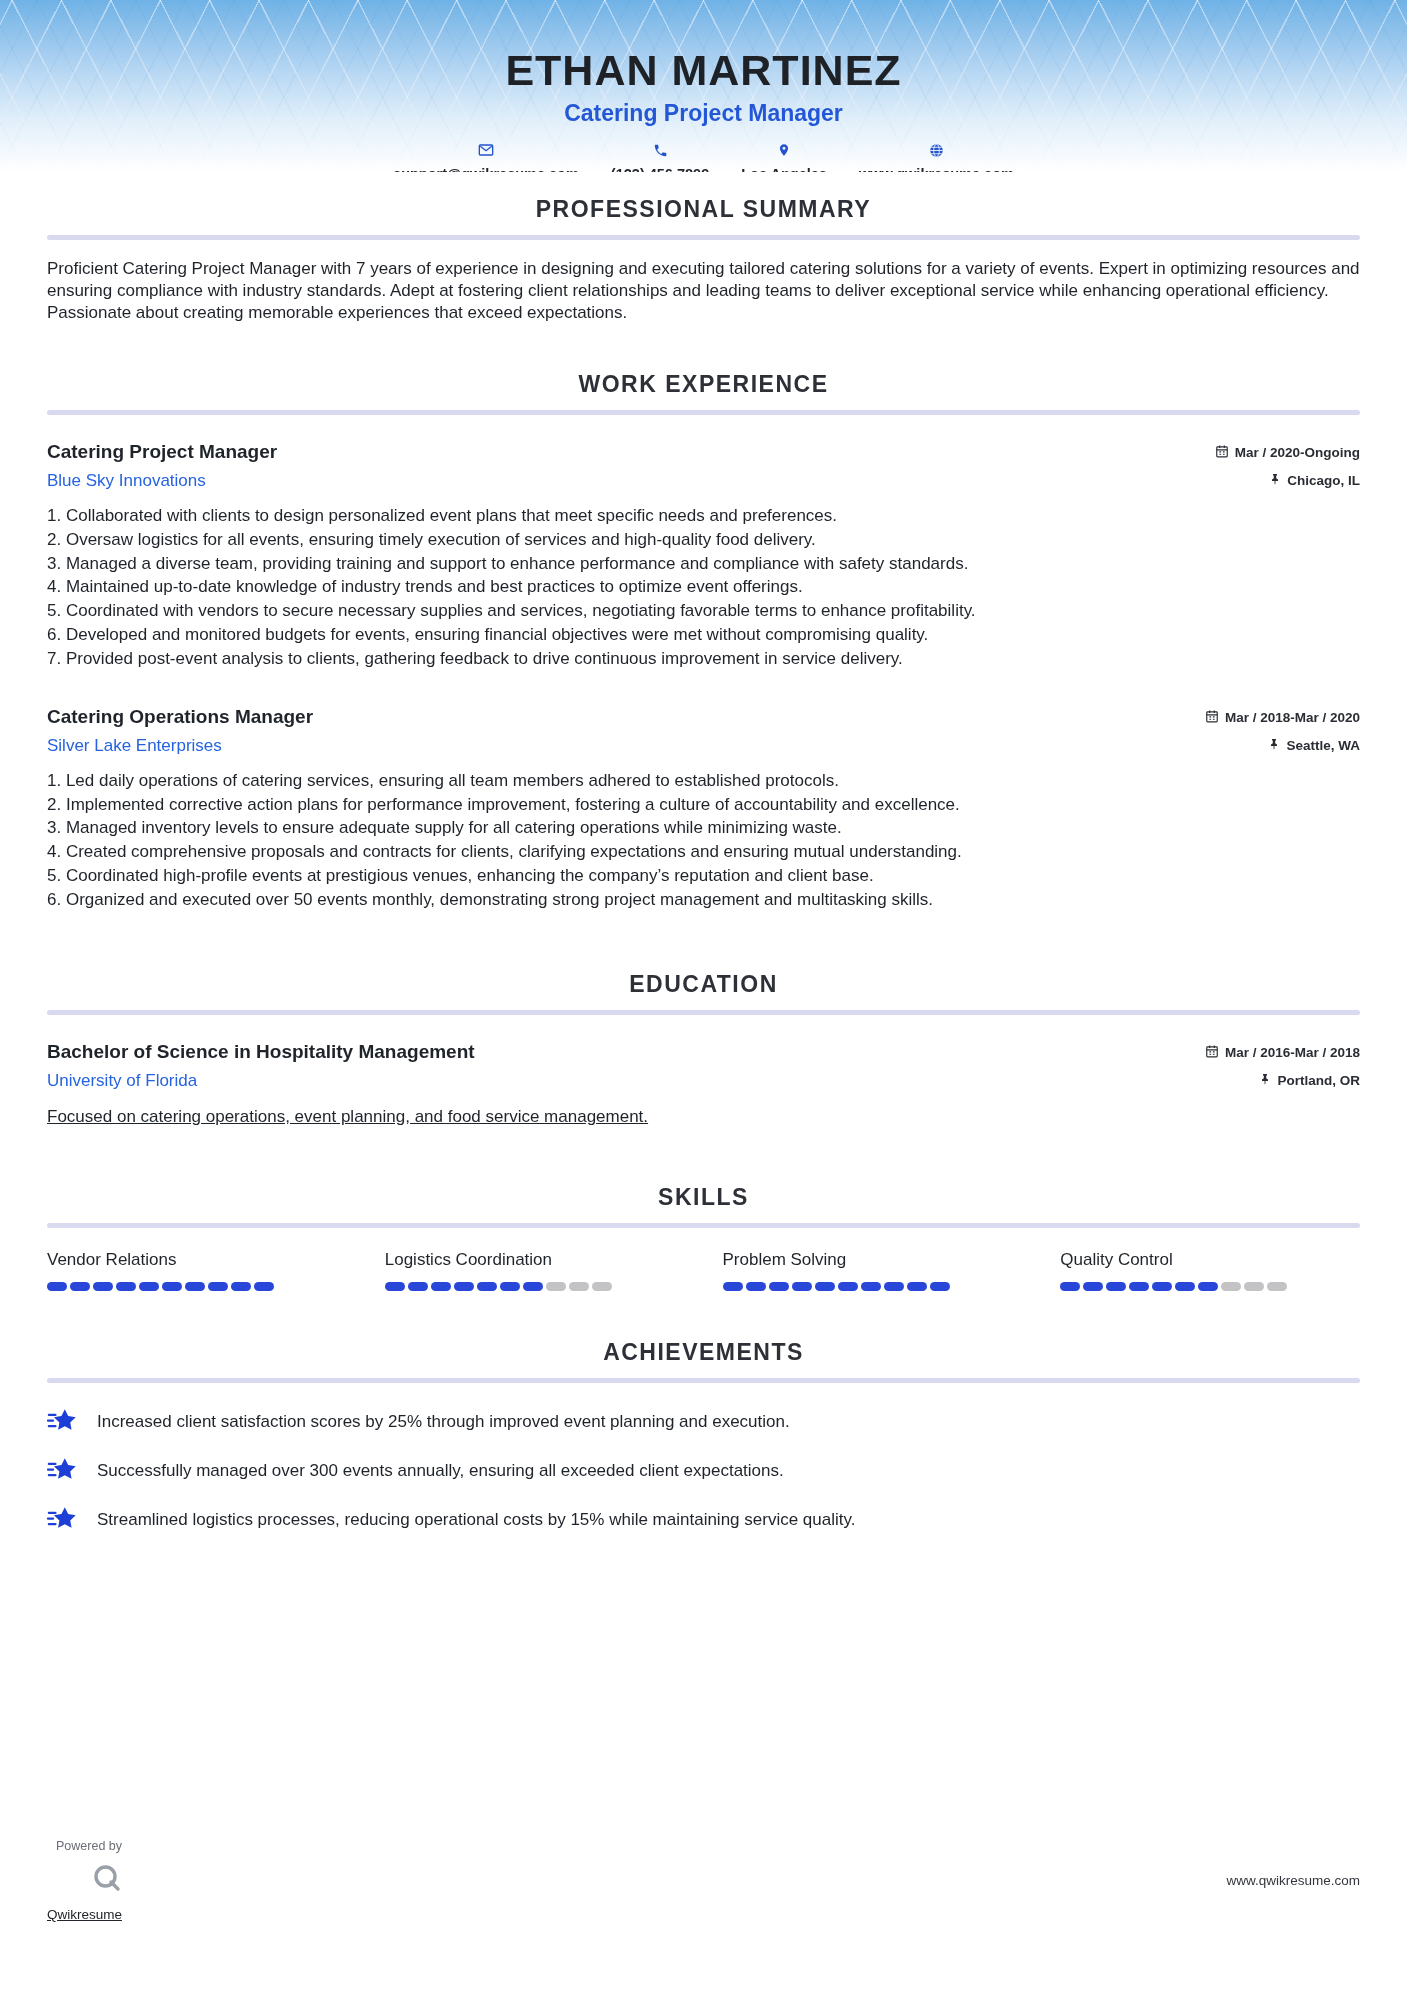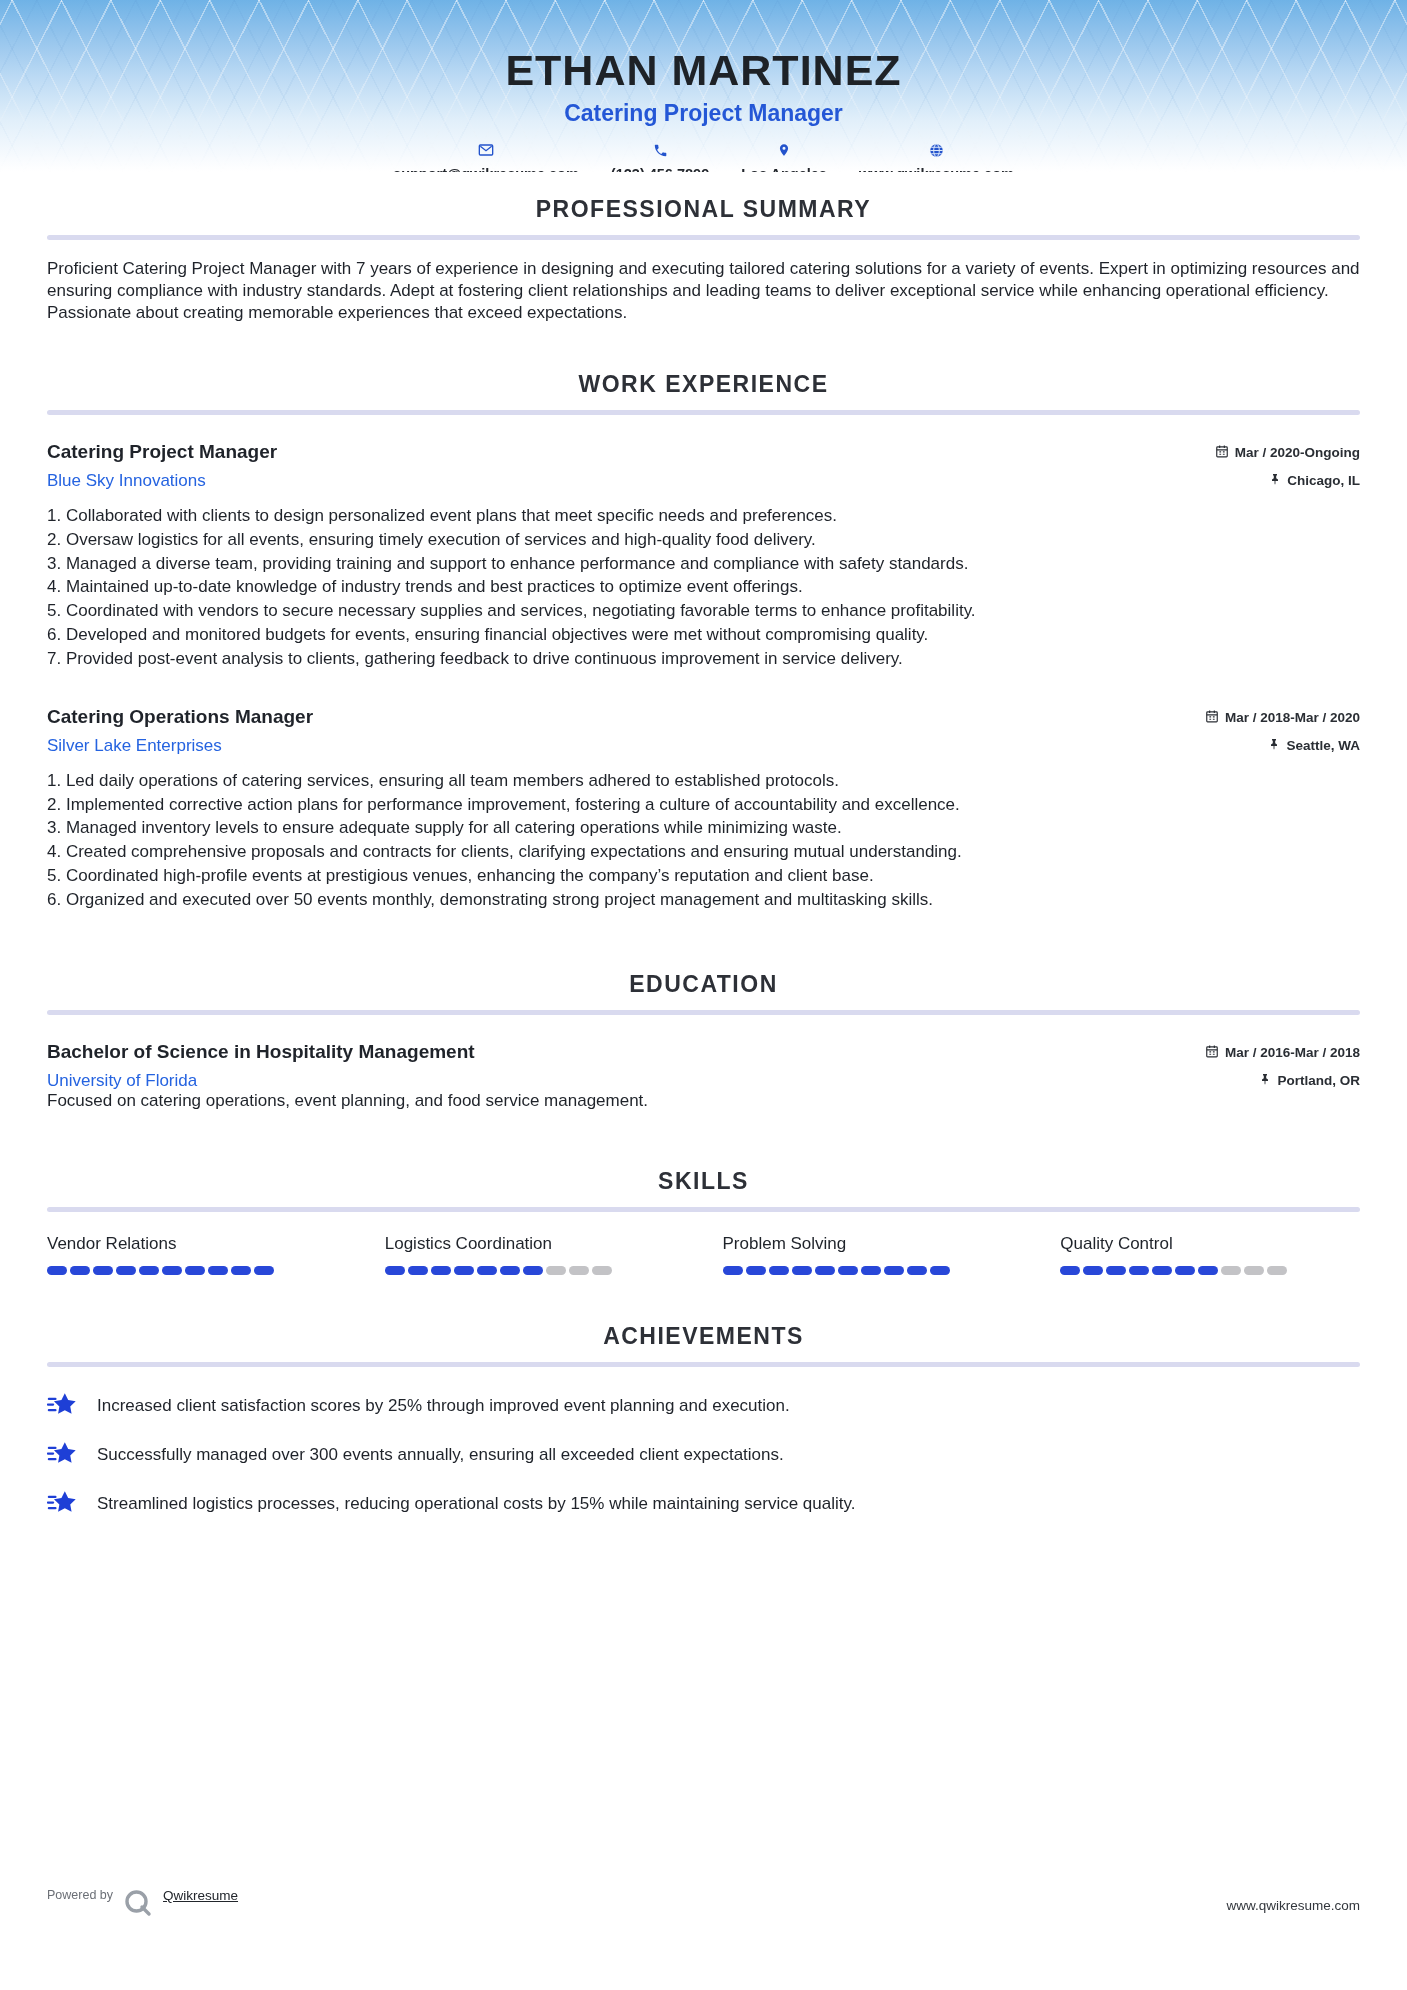--- a/index.html
+++ b/index.html
@@ -110,21 +110,21 @@
     margin-top:14px;
     list-style:decimal;
     list-style-position:inside;
     font-size:17px;
     line-height:1.26;
     color:#1f232a;
   }
   .bullets li { margin-bottom:2.5px; }
 
   .education-heading { margin-top:60px; }
-  .edu-desc { margin-top:0; font-size:17px; color:#1f232a; }
+  .edu-desc { margin-top:16px; font-size:17px; color:#1f232a;text-decoration:underline; }
 
   .skills-heading { margin-top:57px; }
   .skills-grid {
     margin-top:22px;
     display:grid;
     grid-template-columns:repeat(4, 1fr);
     column-gap:38px;
   }
   .skill-name { font-size:17px; color:#1f232a; }
   .pills { display:flex; gap:3px; margin-top:12px; }
@@ -144,21 +144,21 @@
 
   
   .footer {
     position:absolute;
     left:47px; right:47px;
     bottom:68px;
     display:flex;
     justify-content:space-between;
     align-items:center;
   }
-  .footer-left { display:flex; align-items:flex-start; gap:10px; }
+  .footer-left { display:flex; align-items:flex-end; gap:10px;flex-direction:column; }
   .powered-by { font-size:12.5px; color:#6b6f76; }
   .brand-link {
     font-size:13.5px; color:#22262c;
     text-decoration:underline; font-weight:normal;
   }
   .footer-site { font-size:13.5px; color:#33373d; }
 </style>
 </head>
 <body>
 

